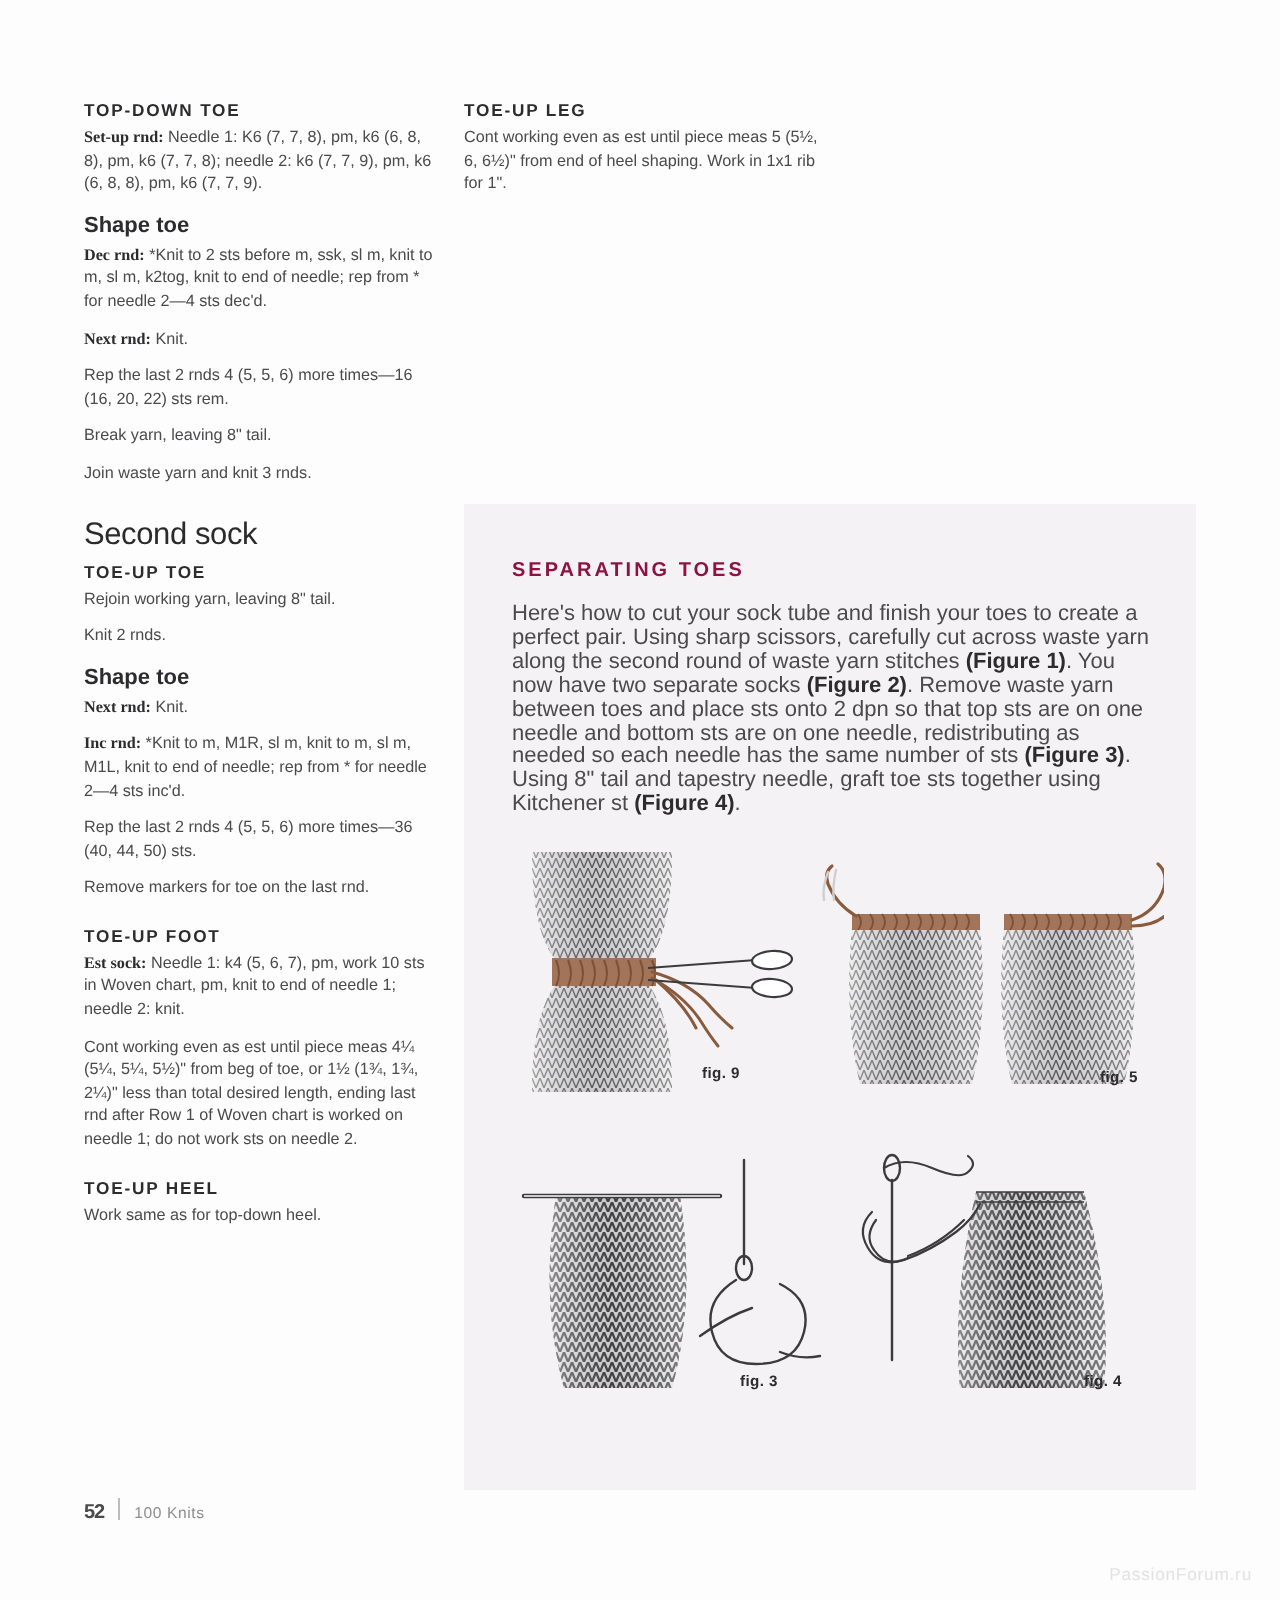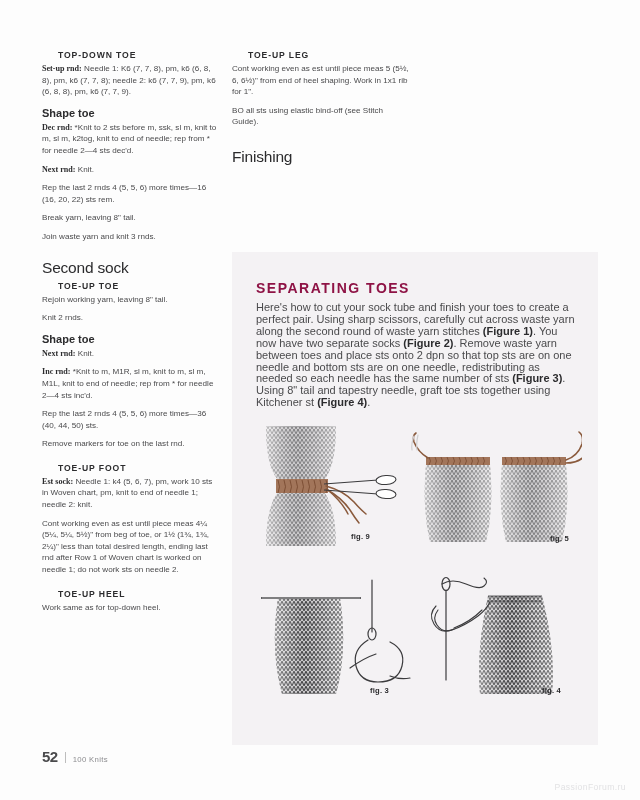--- a/index.html
+++ b/index.html
@@ -24,21 +24,21 @@
   .col-right{
     position:absolute;
     left:232px;top:50px;width:178px;
   }
   
   .sec-head{
     font-size:8.6px;
     font-weight:bold;
     letter-spacing:0.9px;
     color:#2c2c2e;
-    margin:0 0 3px 16px;
+    margin:0 0 3px 0;
     text-transform:uppercase;
   }
   .sub-head{
     font-size:11px;
     font-weight:bold;
     color:#2c2c2e;
     margin:9px 0 3px 0;
   }
   .big-head{
     font-size:15.5px;
@@ -56,21 +56,21 @@
   .lead{font-weight:bold;color:#2c2c2e;font-family:Liberation Serif, serif;}
   
   .box{
     position:absolute;
     left:232px;top:252px;
     width:366px;height:493px;
     background:#f4f2f4;
   }
   .box-head{
     position:absolute;left:24px;top:28px;
-    font-size:14px;font-weight:bold;
+    font-size:10px;font-weight:bold;
     letter-spacing:1.5px;
     color:#8e1345;
   }
   .box-body{
     position:absolute;left:24px;top:50px;width:322px;
     font-size:11px;line-height:11.9px;color:#4a4a4c;
   }
   .box-body b{color:#2c2c2e;}
   
   .figs{
@@ -82,21 +82,21 @@
     position:absolute;
     font-size:7.6px;font-weight:bold;color:#2c2c2e;
     letter-spacing:0.2px;
   }
   
   .footer{
     position:absolute;left:42px;top:748px;
     display:flex;align-items:baseline;gap:7px;
   }
   .pagenum{
-    font-size:15px;font-weight:bold;color:#4a4a4c;
+    font-size:10px;font-weight:bold;color:#4a4a4c;
     letter-spacing:-0.5px;
   }
   .rule{
     display:inline-block;width:1px;height:11px;
     background:#bdbdbd;position:relative;top:1px;
   }
   .bookname{font-size:7.8px;color:#8d8d90;letter-spacing:0.3px;text-align:center;}
   .watermark{
     position:absolute;right:14px;bottom:8px;
     font-size:8.6px;color:#e2e2e4;
@@ -155,23 +155,21 @@
 
     <p class="body">Work same as for top-down heel.</p>
   </div>
 
   <div class="col-right">
 
     <h3 class="sec-head">TOE-UP LEG</h3>
 
     <p class="body">Cont working even as est until piece meas 5 (5½, 6, 6½)" from end of heel shaping. Work in 1x1 rib for 1".</p>
 
-    <p class="body">BO all sts using elastic bind-off (see Stitch Guide).</p>
-
-    <h2 class="big-head" style="margin-top:20px;">Finishing</h2>
+
 
   </div>
 
   <div class="box">
 
     <div class="box-head">SEPARATING TOES</div>
 
     <div class="box-body">
       <span>Here's how to cut your sock tube and finish your toes to create a perfect pair. Using sharp scissors, carefully cut across waste yarn along the second round of waste yarn stitches </span><b>(Figure 1)</b><span>. You now have two separate socks </span><b>(Figure 2)</b><span>. Remove waste yarn between toes and place sts onto 2 dpn so that top sts are on one needle and bottom sts are on one needle, redistributing as needed so each needle has the same number of sts </span><b>(Figure 3)</b><span>. Using 8" tail and tapestry needle, graft toe sts together using Kitchener st </span><b>(Figure 4)</b><span>.</span>
     </div>

